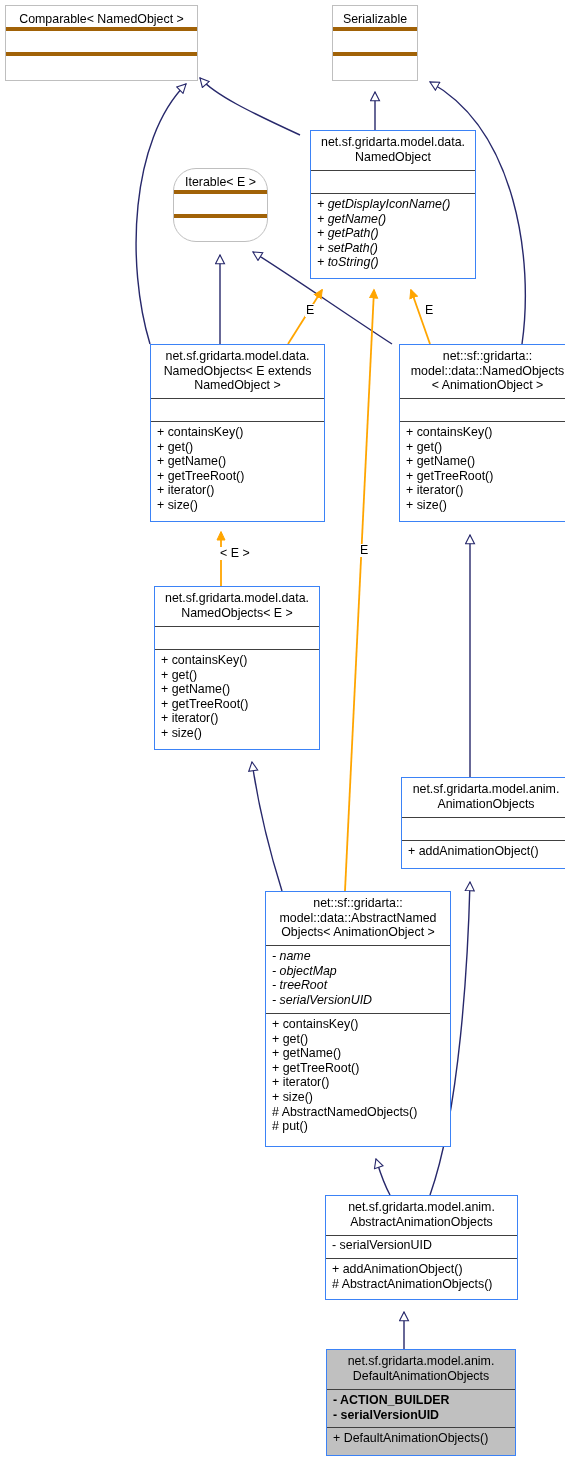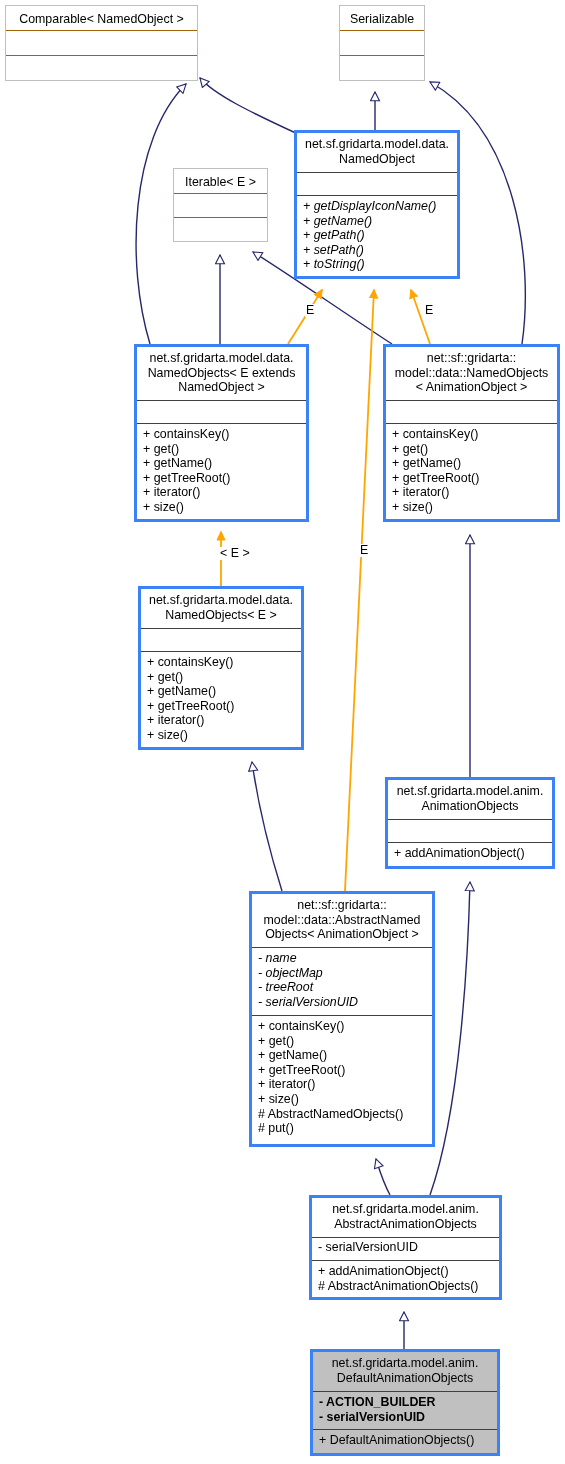--- a/index.html
+++ b/index.html
@@ -8,25 +8,25 @@
   #stage{position:relative;width:565px;height:1464px;overflow:hidden;background:#fff;}
   svg.edges{position:absolute;left:0;top:0;width:565px;height:1464px;pointer-events:none;}
 
   .node{position:absolute;box-sizing:border-box;background:#ffffff;}
   .node .sec{box-sizing:border-box;padding:2px 6px;}
   .node .title{text-align:center;white-space:pre-line;}
   .node .rows{white-space:pre-line;}
 
   
   .iface{border:1px solid #bfbfbf;}
-  .iface .sec{border-bottom:1px solid #a16207;}
+  .iface .sec{border-bottom:4px solid #a16207;}
   .iface .sec:last-child{border-bottom:none;}
 
   
-  .klass{border:3px solid #3b82f6;}
+  .klass{border:1px solid #3b82f6;margin-left:16px;}
   .klass .sec{border-bottom:1px solid #404040;}
   .klass .sec:last-child{border-bottom:none;}
 
   .filled{background:#c0c0c0;}
 
   .t12{font-size:12.4px;line-height:14.6px;color:#000;}
 
   .edgelabel{position:absolute;font-size:12.4px;color:#000;
              background:#fff;padding:0 1px;line-height:13px;}
 </style>
@@ -81,38 +81,38 @@
       <path d="M221,586 L221,532" marker-end="url(#solidOrange)"></path>
     </g>
   </svg>
 
   <div class="node iface" style="left:5px;top:5px;width:193px;height:76px;">
     <div class="sec title t12" style="height:25px;line-height:23px;">Comparable&lt; NamedObject &gt;</div>
     <div class="sec rows t12" style="height:25px;"></div>
     <div class="sec rows t12" style="height:24px;"></div>
   </div>
 
-  <div class="node iface" style="left:339px;top:5px;width:86px;height:76px;">
+  <div class="node iface" style="left:332px;top:5px;width:86px;height:76px;">
     <div class="sec title t12" style="height:25px;line-height:23px;">Serializable</div>
     <div class="sec rows t12" style="height:25px;"></div>
     <div class="sec rows t12" style="height:24px;"></div>
   </div>
 
   <div class="node klass" style="left:294px;top:130px;width:166px;height:149px;">
     <div class="sec title t12" style="height:40px;padding-top:4px;">net.sf.gridarta.model.data.
 NamedObject</div>
     <div class="sec rows t12" style="height:23px;"></div>
     <div class="sec rows t12" style="height:84px;padding-top:3px;font-style:italic;">+ getDisplayIconName()
 + getName()
 + getPath()
 + setPath()
 + toString()</div>
   </div>
 
-  <div class="node iface" style="left:173px;top:168px;width:95px;height:74px;">
+  <div class="node iface" style="left:173px;top:168px;width:95px;height:74px;border-radius:23px;">
     <div class="sec title t12" style="height:25px;line-height:23px;">Iterable&lt; E &gt;</div>
     <div class="sec rows t12" style="height:24px;"></div>
     <div class="sec rows t12" style="height:23px;"></div>
   </div>
 
   <div class="node klass" style="left:134px;top:344px;width:175px;height:178px;">
     <div class="sec title t12" style="height:54px;padding-top:4px;">net.sf.gridarta.model.data.
 NamedObjects&lt; E extends
 NamedObject &gt;</div>
     <div class="sec rows t12" style="height:23px;"></div>

